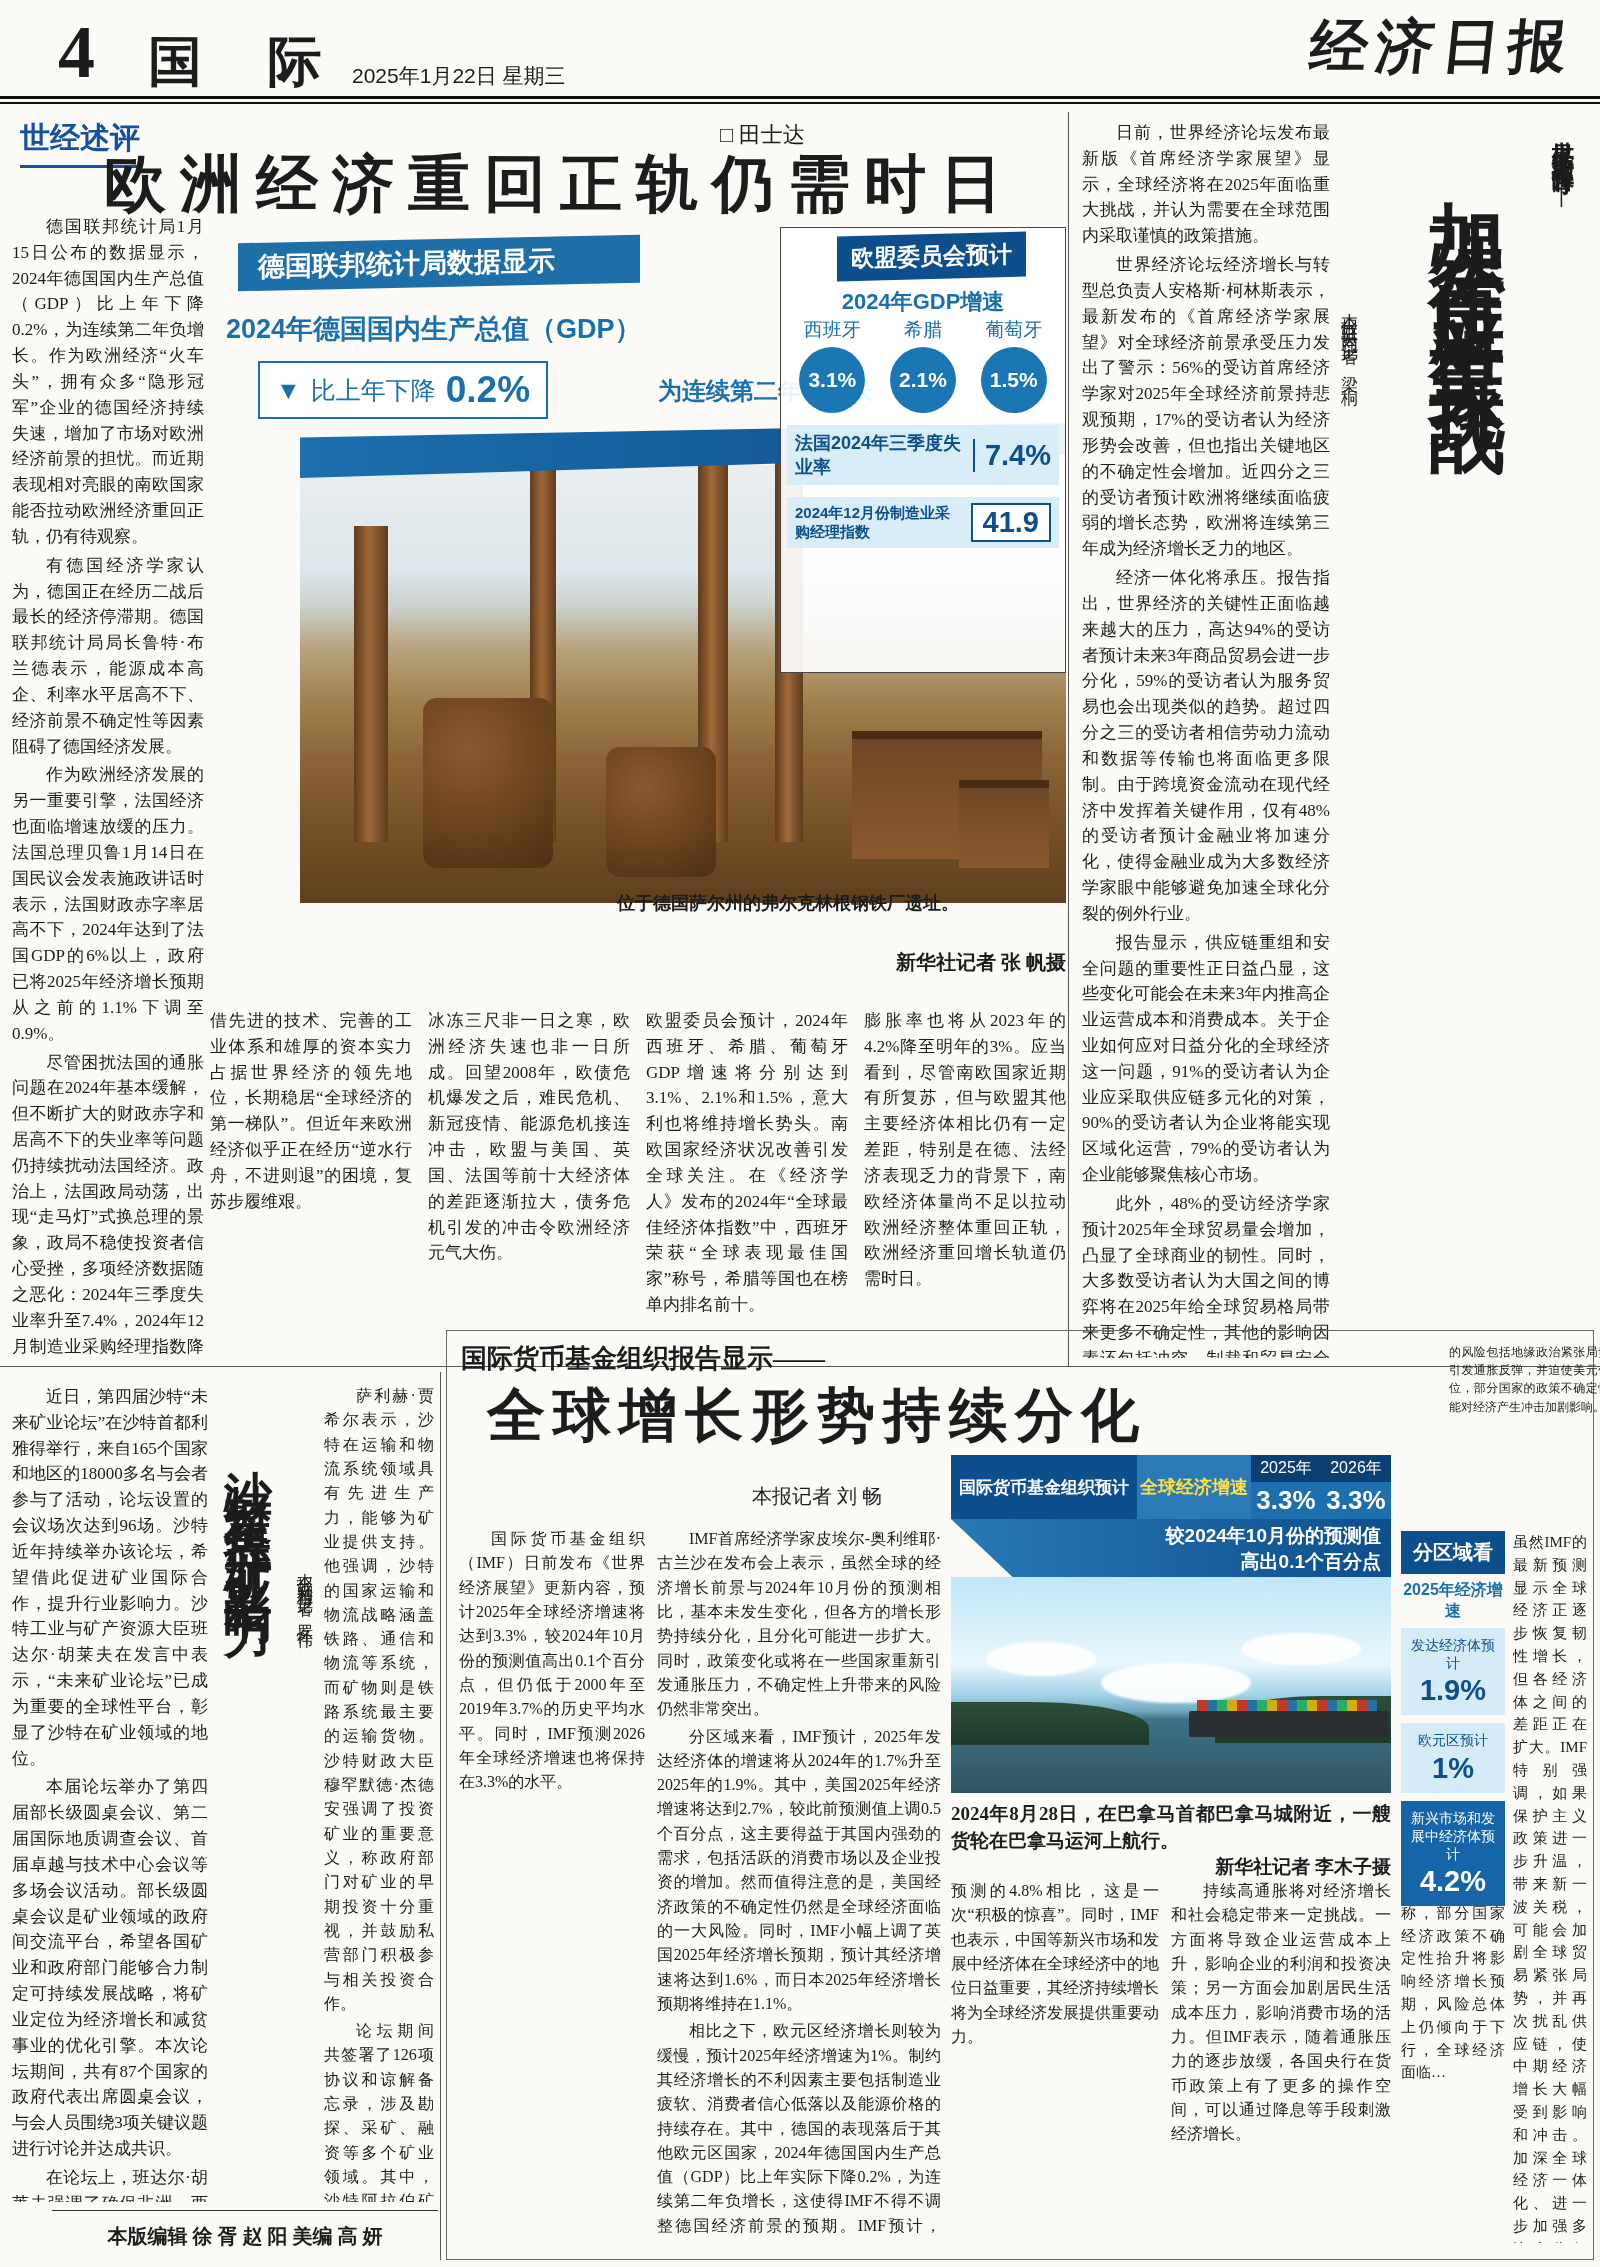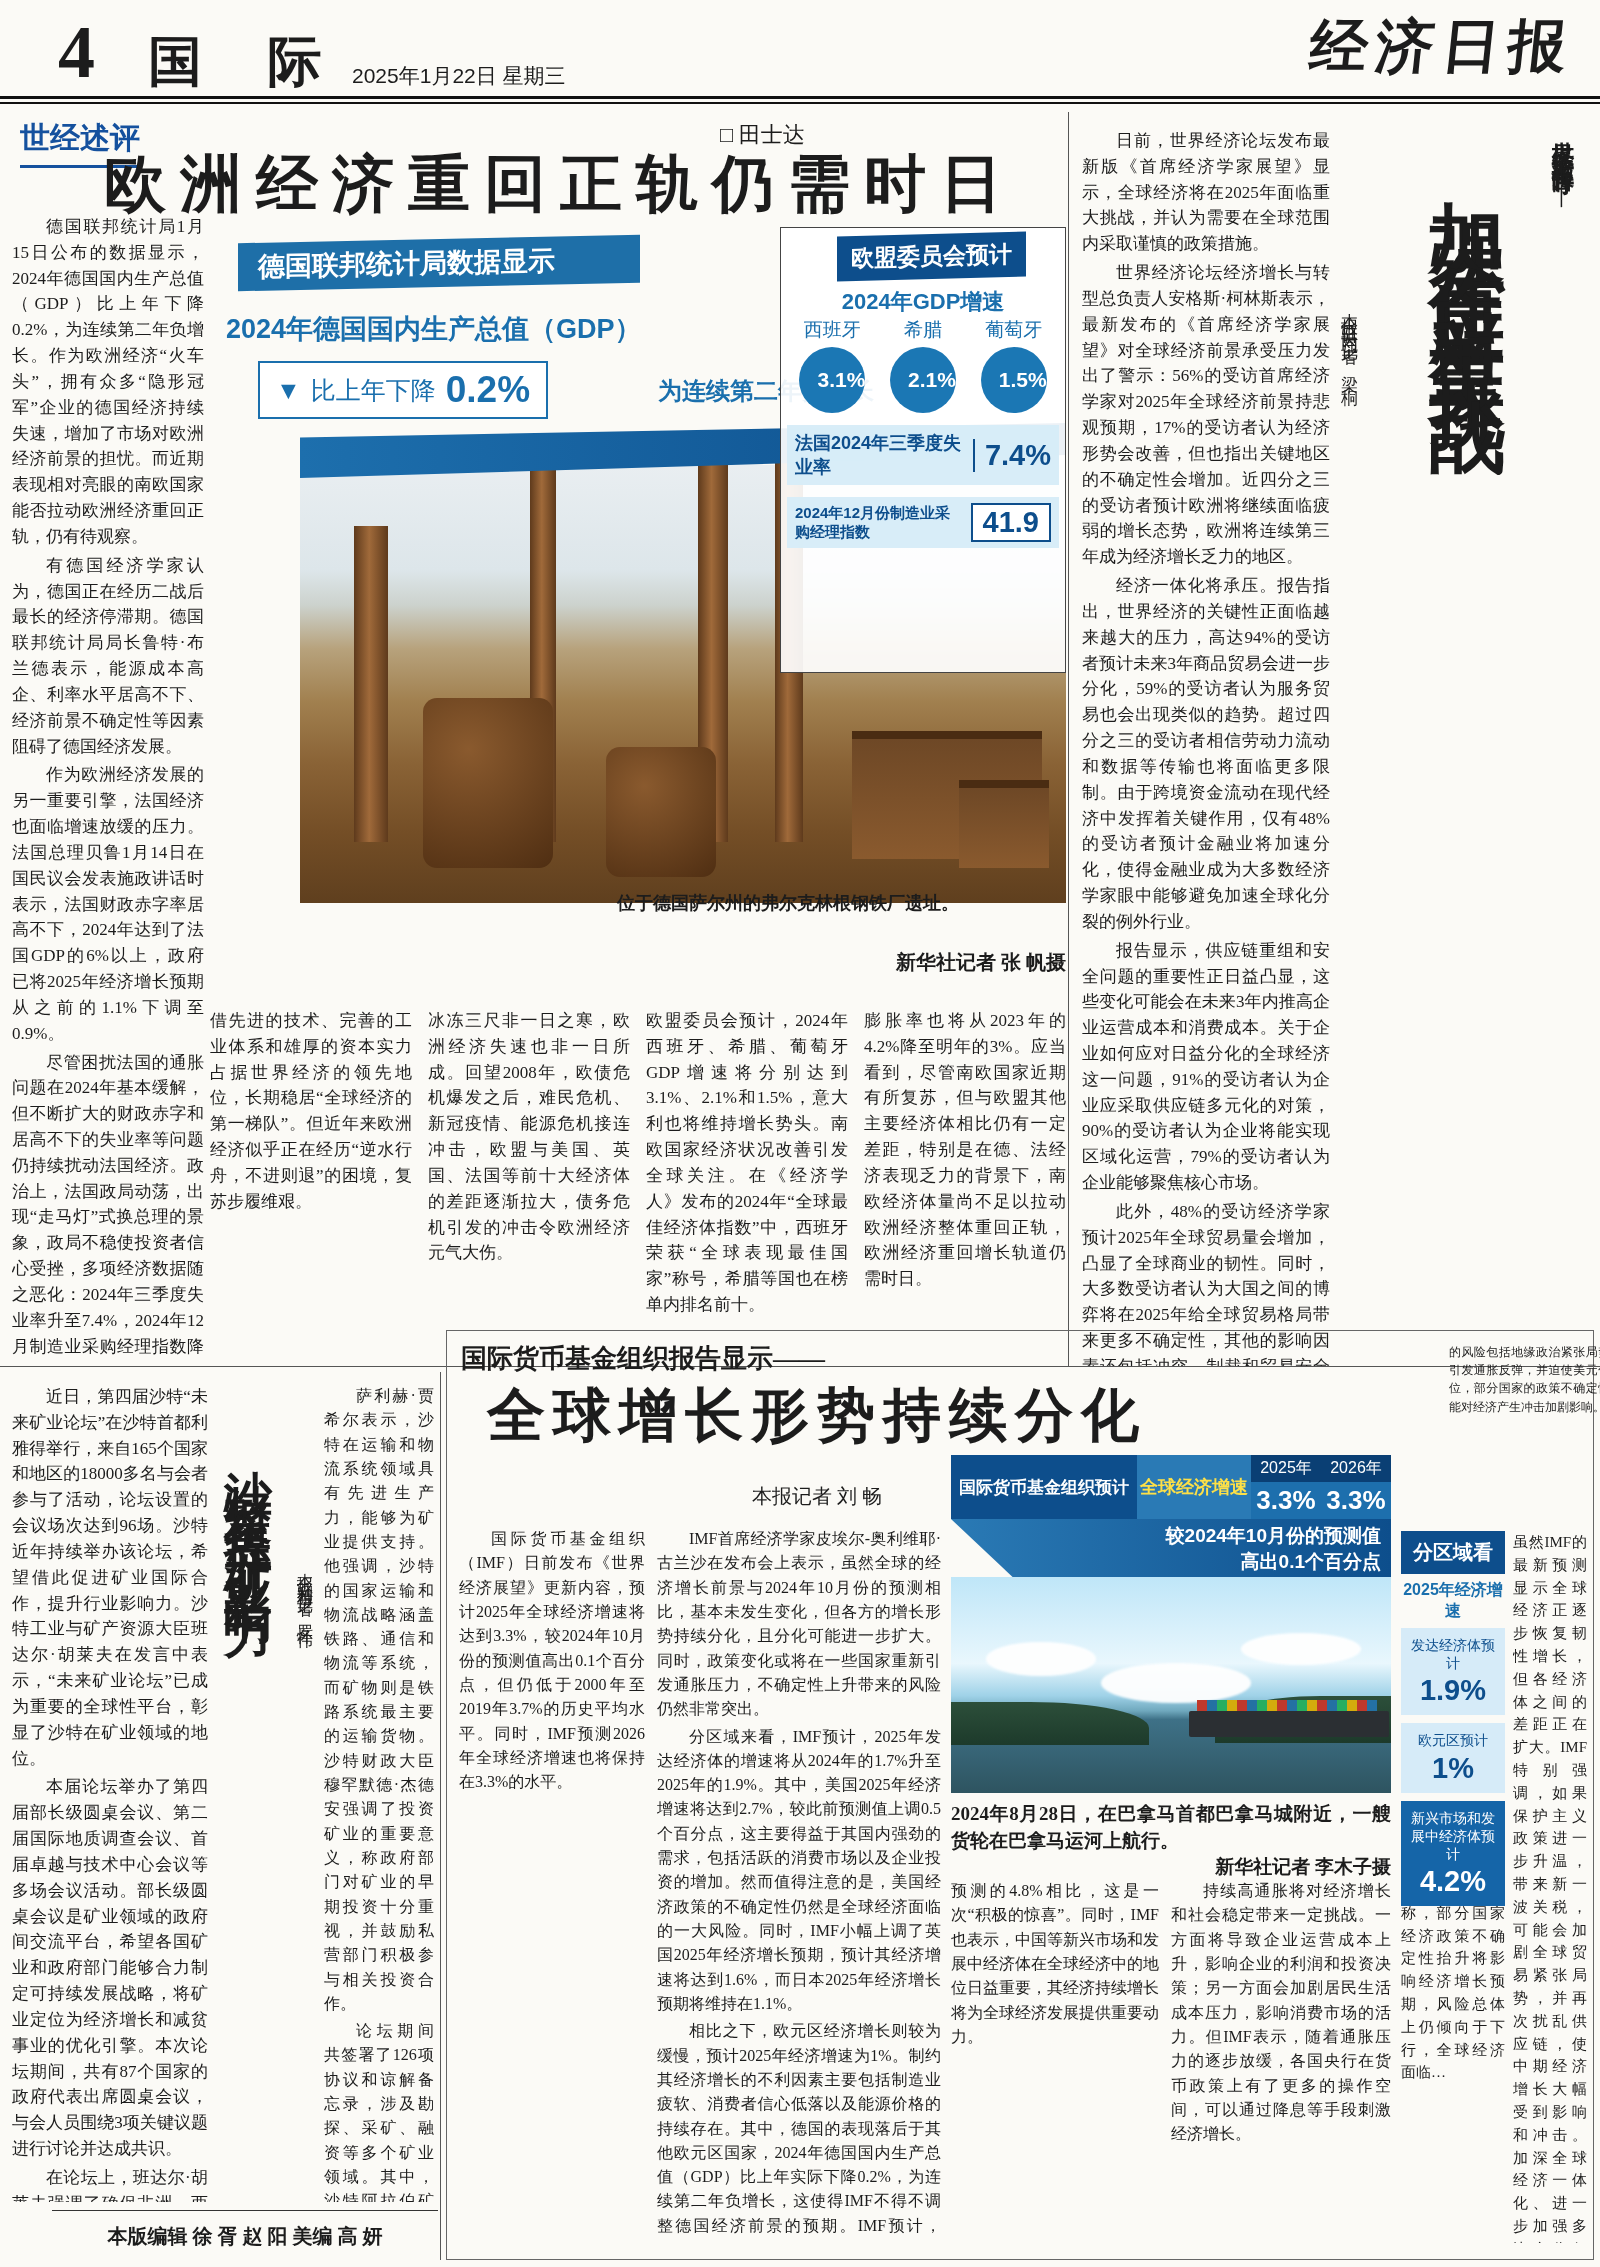--- a/index.html
+++ b/index.html
@@ -39,34 +39,34 @@
   .g-note{left:448px;top:150px;font-size:24px;font-weight:700;color:#1a6fad;font-family:"Liberation Sans",sans-serif;}
   .eu-stats{left:570px;top:2px;width:286px;height:446px;border:1px solid #444;background:rgba(255,255,255,.92);
     font-family:"Liberation Sans",sans-serif;box-sizing:border-box;}
   .eu-banner{margin:6px 0 0 56px;background:#0d4e8c;color:#fff;font-size:23px;font-weight:700;
     padding:7px 14px;display:inline-block;transform:skewY(-1.5deg);}
   .eu-sub{text-align:center;color:#1a6fad;font-size:22px;font-weight:700;margin-top:8px;}
   .eu-circles{display:flex;justify-content:space-around;padding:0 6px;}
   .circ{text-align:center;}
   .circ .lb{color:#1a6fad;font-size:19px;margin-bottom:4px;}
   .circ .cv{width:66px;height:66px;border-radius:50%;background:#1b77b4;color:#fff;font-size:21px;
-    font-weight:700;line-height:66px;text-align:right;margin:0 auto;}
+    font-weight:700;line-height:66px;text-align:center;margin:0 auto;}
   .statrow{display:flex;align-items:center;margin:12px 6px 0;background:rgba(214,236,248,.95);
     padding:6px 8px;color:#0d4e8c;}
   .statrow .lab{font-size:18px;font-weight:700;flex:1;}
   .statrow .val{font-size:29px;font-weight:700;border-left:2px solid #0d4e8c;padding-left:10px;margin-left:8px;}
   .statrow .valbox{font-size:29px;font-weight:700;border:2px solid #0d4e8c;background:#fff;padding:1px 10px;margin-left:8px;}
   .eu-cap1{left:300px;top:666px;width:556px;text-align:center;font-size:18px;font-weight:700;}
   .eu-cap2{left:300px;top:724px;width:556px;text-align:right;font-size:20px;font-weight:700;}
   .eu-bcols{left:210px;top:1008px;width:856px;height:350px;display:flex;gap:16px;}
   .bcol{flex:1;font-size:17px;overflow:hidden;}
   .vdiv1{left:1068px;top:112px;height:1254px;border-left:1px solid #555;}
   .hdiv1{left:0;top:1366px;width:1600px;border-top:1px solid #555;}
   
-  .wef-text{left:1082px;top:120px;width:248px;height:1238px;font-size:17px;margin-top:8px;}
+  .wef-text{left:1082px;top:120px;width:248px;height:1238px;font-size:17px;}
   .wef-byline{left:1338px;top:300px;writing-mode:vertical-rl;font-size:17px;height:560px;letter-spacing:5px;}
   .wef-headline{left:1416px;top:140px;writing-mode:vertical-rl;font-size:76px;font-weight:900;
     height:1210px;letter-spacing:22px;font-family:"Liberation Sans",sans-serif;}
   .wef-kicker{left:1548px;top:124px;writing-mode:vertical-rl;font-size:22px;font-weight:700;height:520px;letter-spacing:3px;}
   
   .sa-col1{left:12px;top:1384px;width:196px;height:818px;font-size:17px;}
   .sa-headline{left:216px;top:1432px;writing-mode:vertical-rl;font-size:48px;font-weight:900;
     height:740px;letter-spacing:14px;font-family:"Liberation Sans",sans-serif;}
   .sa-byline{left:294px;top:1560px;writing-mode:vertical-rl;font-size:16px;height:430px;letter-spacing:4px;}
   .sa-col2{left:324px;top:1384px;width:110px;height:818px;font-size:16px;}

